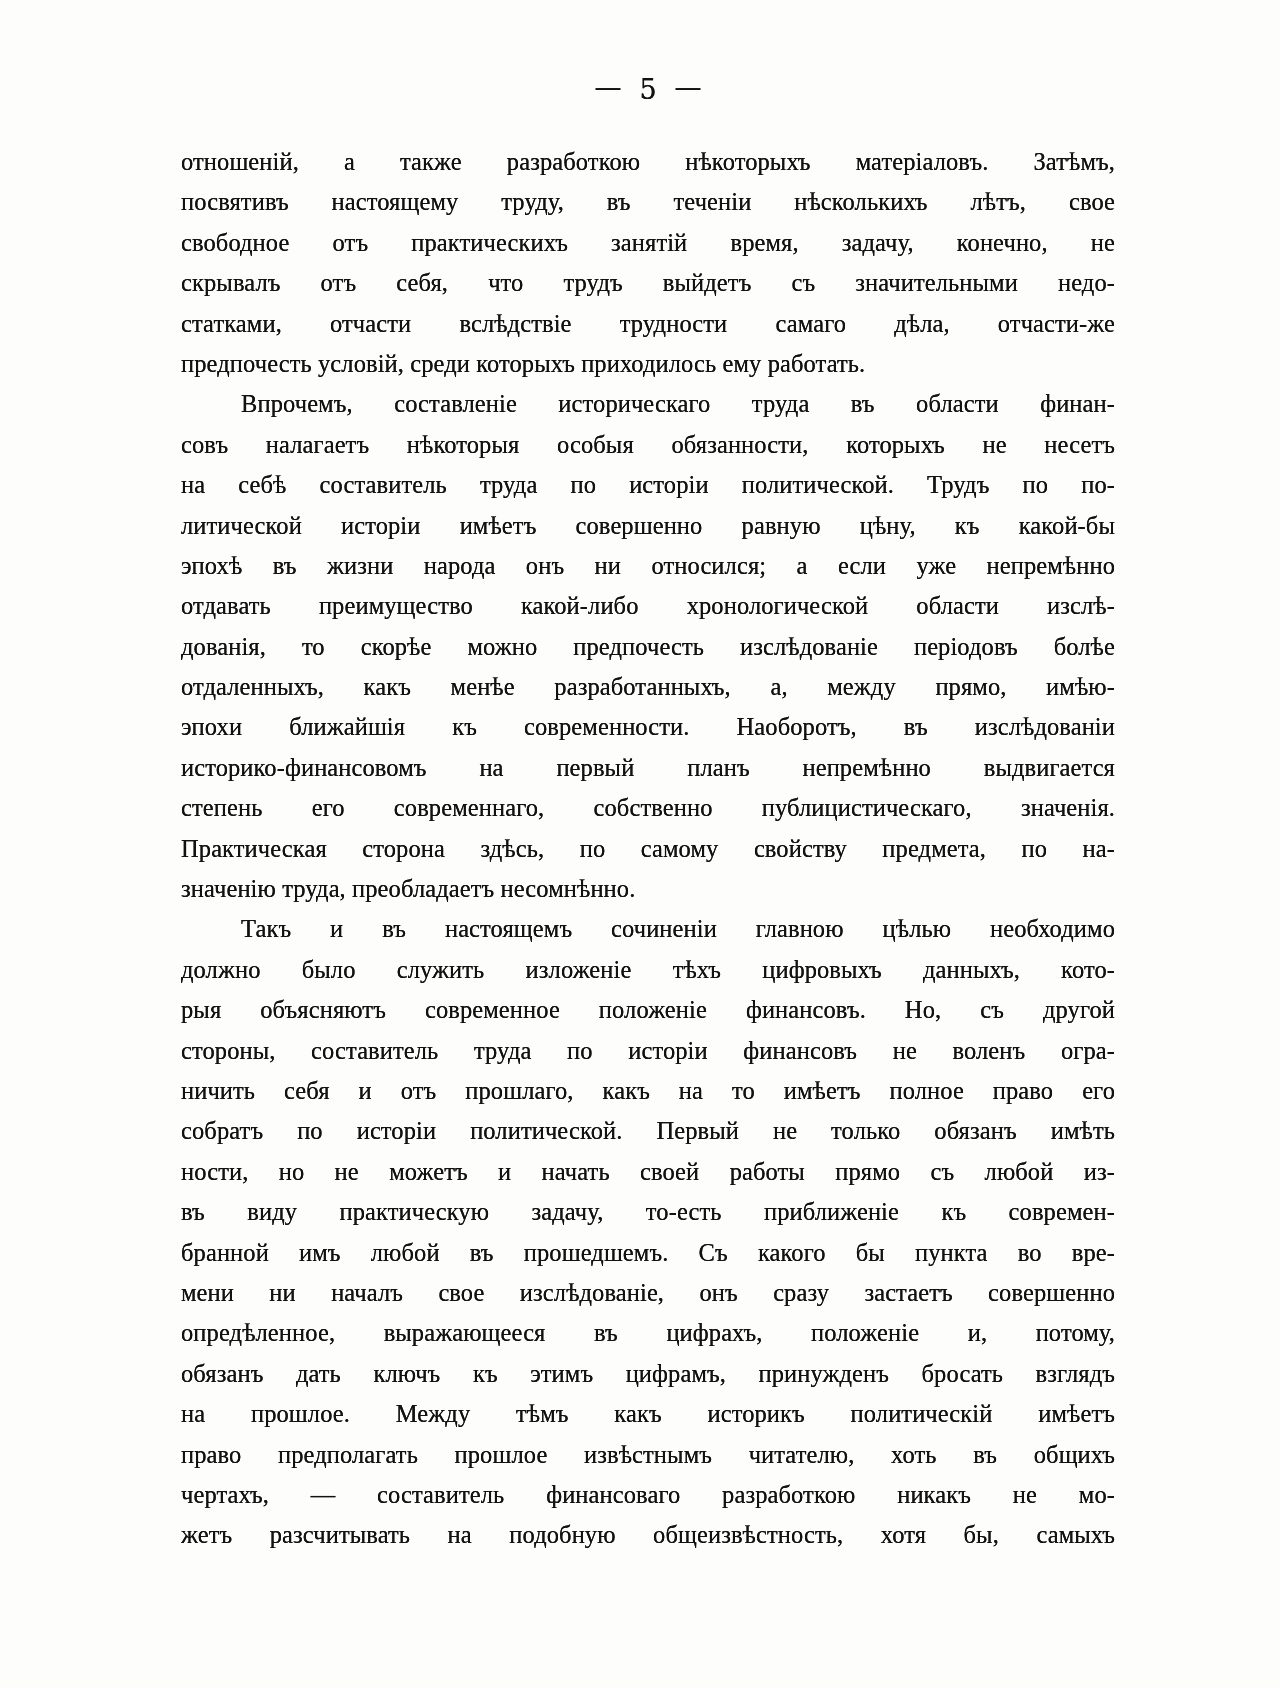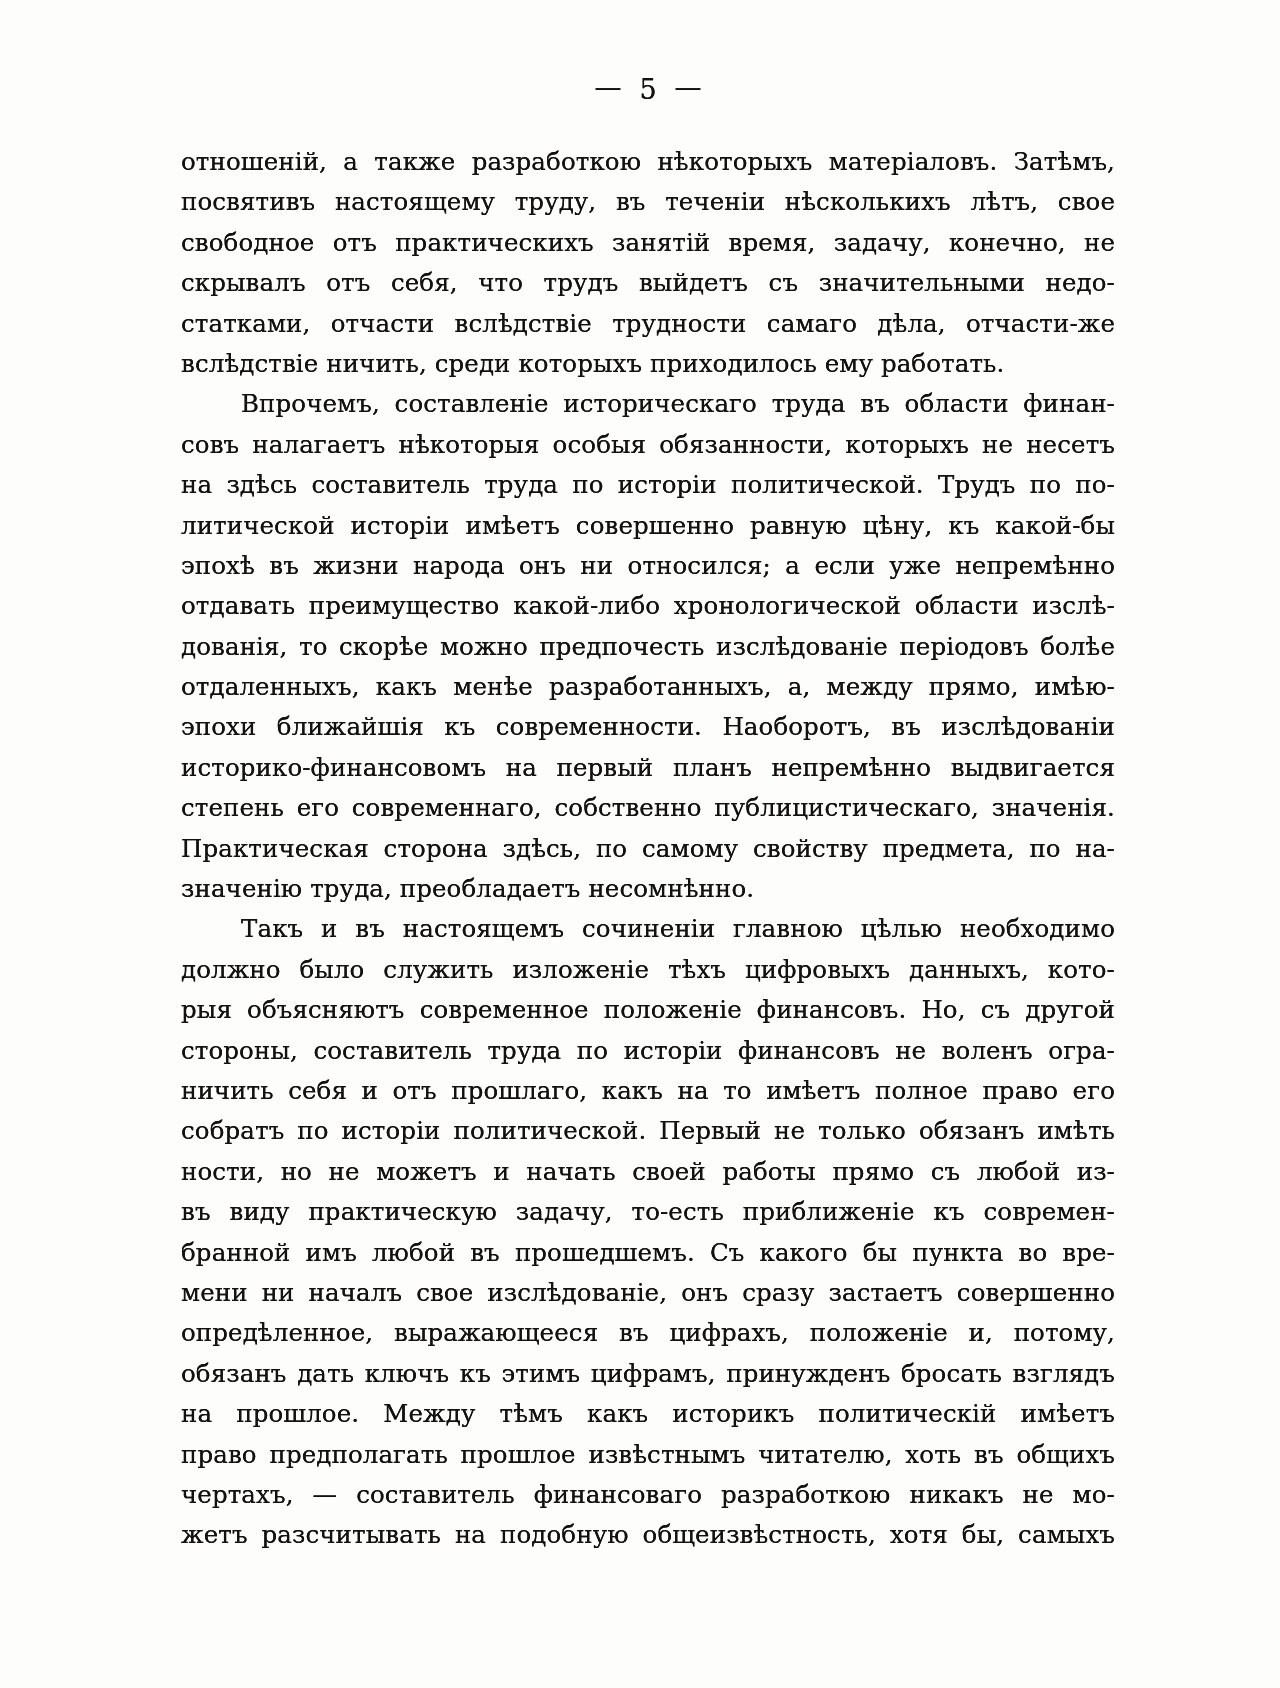--- a/index.html
+++ b/index.html
@@ -33,20 +33,21 @@
   }
   .text-block {
     position: absolute;
     left: 181px;
     top: 142px;
     width: 934px;
   }
   .paragraph {
     margin: 0;
     padding: 0;
+    font-family: Liberation Serif, serif;
   }
   .line {
     font-size: 24.5px;
     line-height: 40.4px;
     height: 40.4px;
     overflow: hidden;
     text-align: justify;
     text-align-last: justify;
     letter-spacing: 0.1px;
     text-shadow: 0 0 0.6px #131210;
@@ -66,26 +67,26 @@
   <div class="page-number">
     <span class="dash">—</span><span>5</span><span class="dash">—</span>
   </div>
   <div class="text-block" id="text-block">
       <div class="paragraph">
         <div class="line">отношеній, а также разработкою нѣкоторыхъ матеріаловъ. Затѣмъ,</div>
         <div class="line">посвятивъ настоящему труду, въ теченіи нѣсколькихъ лѣтъ, свое</div>
         <div class="line">свободное отъ практическихъ занятій время, задачу, конечно, не</div>
         <div class="line">скрывалъ отъ себя, что трудъ выйдетъ съ значительными недо-</div>
         <div class="line">статками, отчасти вслѣдствіе трудности самаго дѣла, отчасти-же</div>
-        <div class="line flush">вслѣдствіе ничить, среди которыхъ приходилось ему работать.</div>
+        <div class="line flush">предпочесть условій, среди которыхъ приходилось ему работать.</div>
       </div>
       <div class="paragraph">
         <div class="line indent">Впрочемъ, составленіе историческаго труда въ области финан-</div>
         <div class="line">совъ налагаетъ нѣкоторыя особыя обязанности, которыхъ не несетъ</div>
-        <div class="line">на здѣсь составитель труда по исторіи политической. Трудъ по по-</div>
+        <div class="line">на себѣ составитель труда по исторіи политической. Трудъ по по-</div>
         <div class="line">литической исторіи имѣетъ совершенно равную цѣну, къ какой-бы</div>
         <div class="line">эпохѣ въ жизни народа онъ ни относился; а если уже непремѣнно</div>
         <div class="line">отдавать преимущество какой-либо хронологической области изслѣ-</div>
         <div class="line">дованія, то скорѣе можно предпочесть изслѣдованіе періодовъ болѣе</div>
         <div class="line">отдаленныхъ, какъ менѣе разработанныхъ, а, между прямо, имѣю-</div>
         <div class="line">эпохи ближайшія къ современности. Наоборотъ, въ изслѣдованіи</div>
         <div class="line">историко-финансовомъ на первый планъ непремѣнно выдвигается</div>
         <div class="line">степень его современнаго, собственно публицистическаго, значенія.</div>
         <div class="line">Практическая сторона здѣсь, по самому свойству предмета, по на-</div>
         <div class="line flush">значенію труда, преобладаетъ несомнѣнно.</div>

